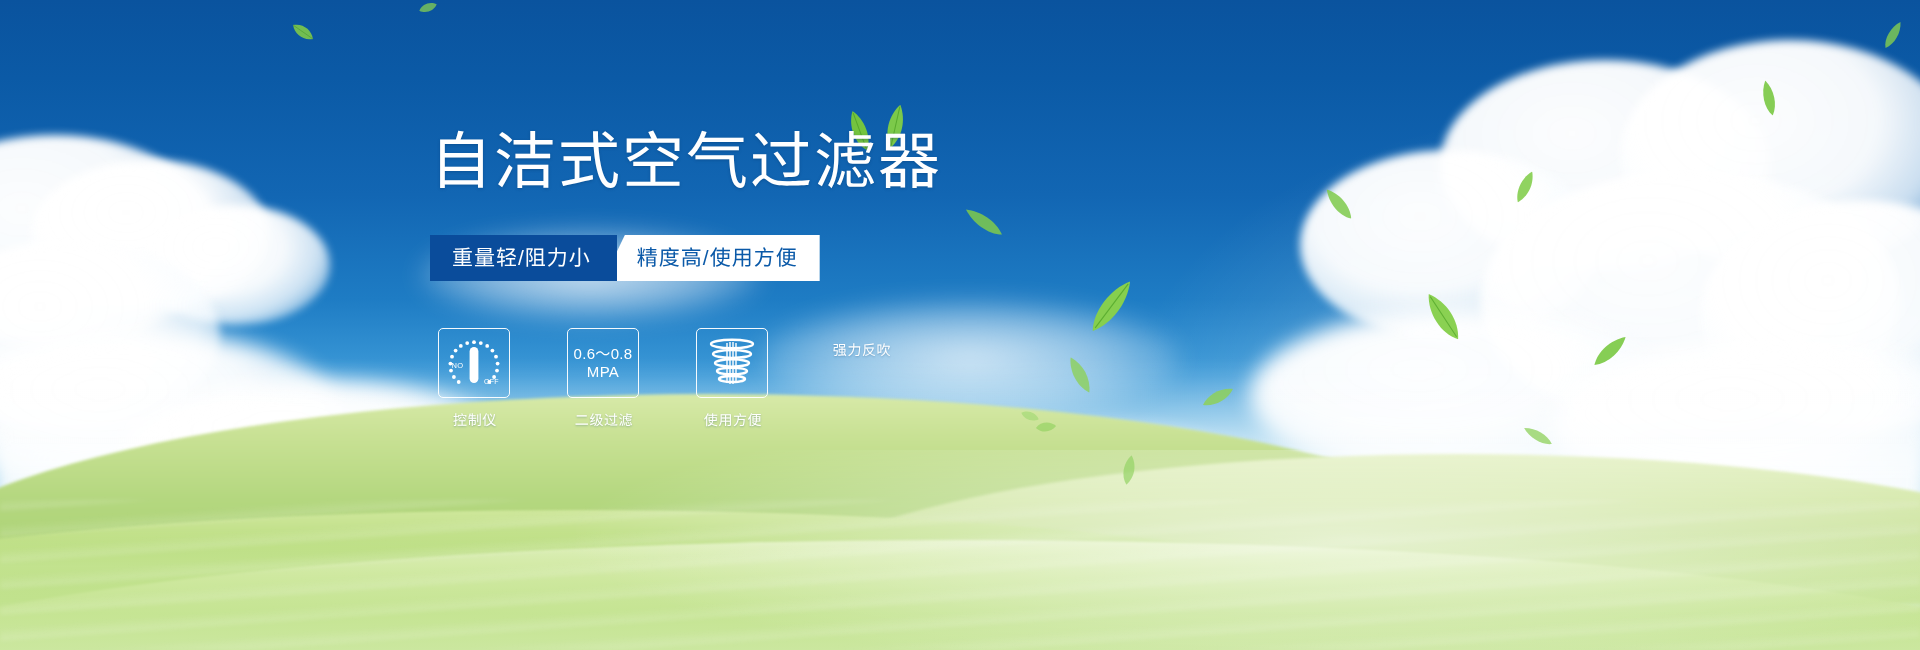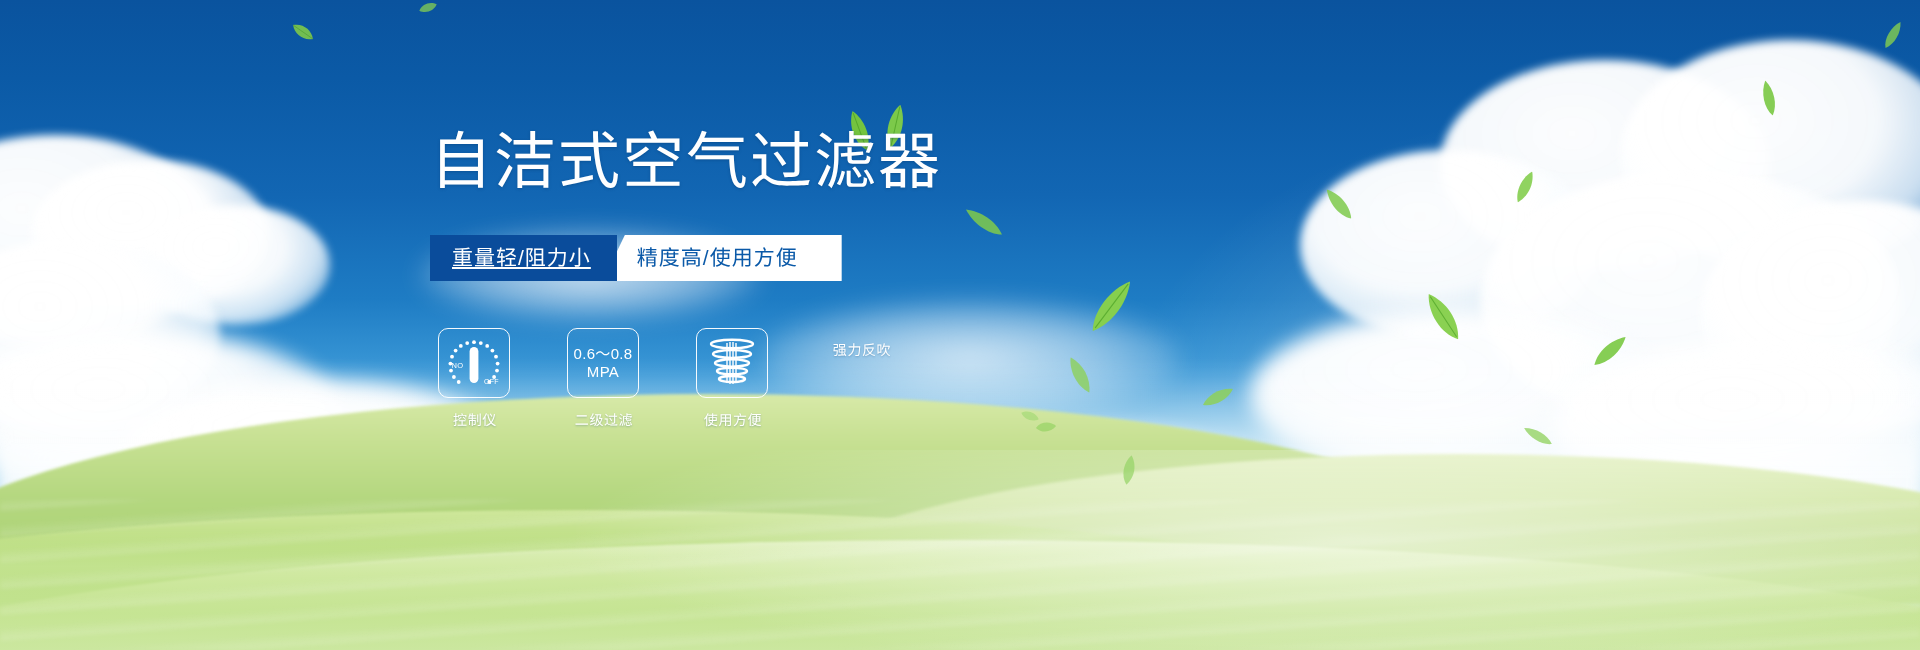--- a/index.html
+++ b/index.html
@@ -202,28 +202,27 @@
   .badge-primary {
     background: #0a4c9b;
     color: #ffffff;
     font-size: 21px;
     line-height: 46px;
     padding: 0 26px 0 22px;
     letter-spacing: 1px;
     white-space: nowrap;
     position: relative;
     z-index: 2;
-    text-decoration: underline;
   }
   .badge-secondary {
     background: #ffffff;
     color: #0a59a8;
     font-size: 21px;
     line-height: 46px;
-    padding: 0 44px 0 34px;
+    padding: 0 22px 0 34px;
     letter-spacing: 1px;
     white-space: nowrap;
     margin-left: -14px;
     clip-path: polygon(22px 0, 100% 0, 100% 100%, 0 100%);
     position: relative;
     z-index: 1;
   }
 
   
   .features {
@@ -235,21 +234,21 @@
   }
   .feature {
     width: 74px;
     text-align: center;
   }
   .feature-box {
     width: 72px;
     height: 70px;
     box-sizing: border-box;
     border: 1.6px solid rgba(255,255,255,0.95);
-    border-radius: 10px;
+    border-radius: 5px;
     display: flex;
     align-items: center;
     justify-content: center;
     flex-direction: column;
     color: #ffffff;
     overflow: hidden;
   }
   .feature-text {
     font-size: 15px;
     line-height: 18px;

